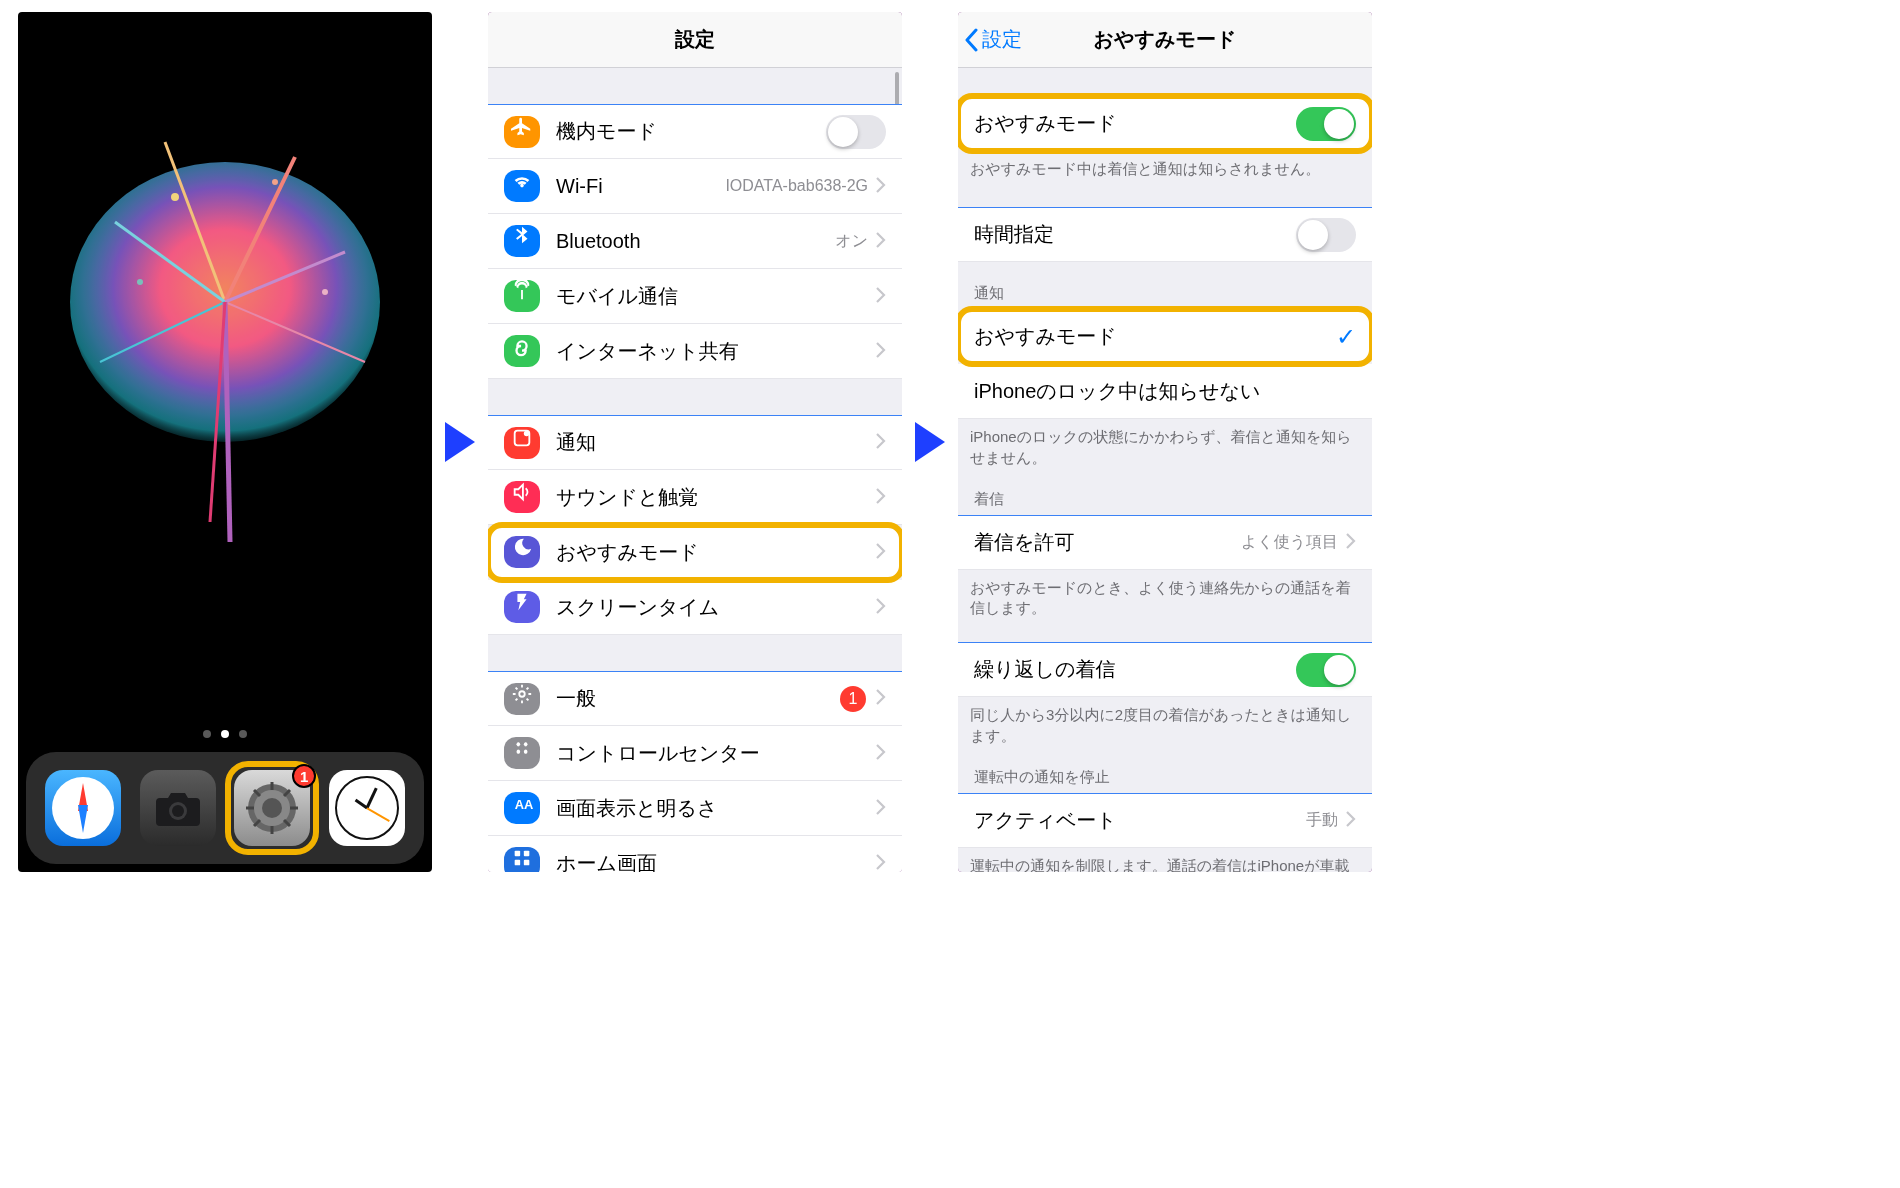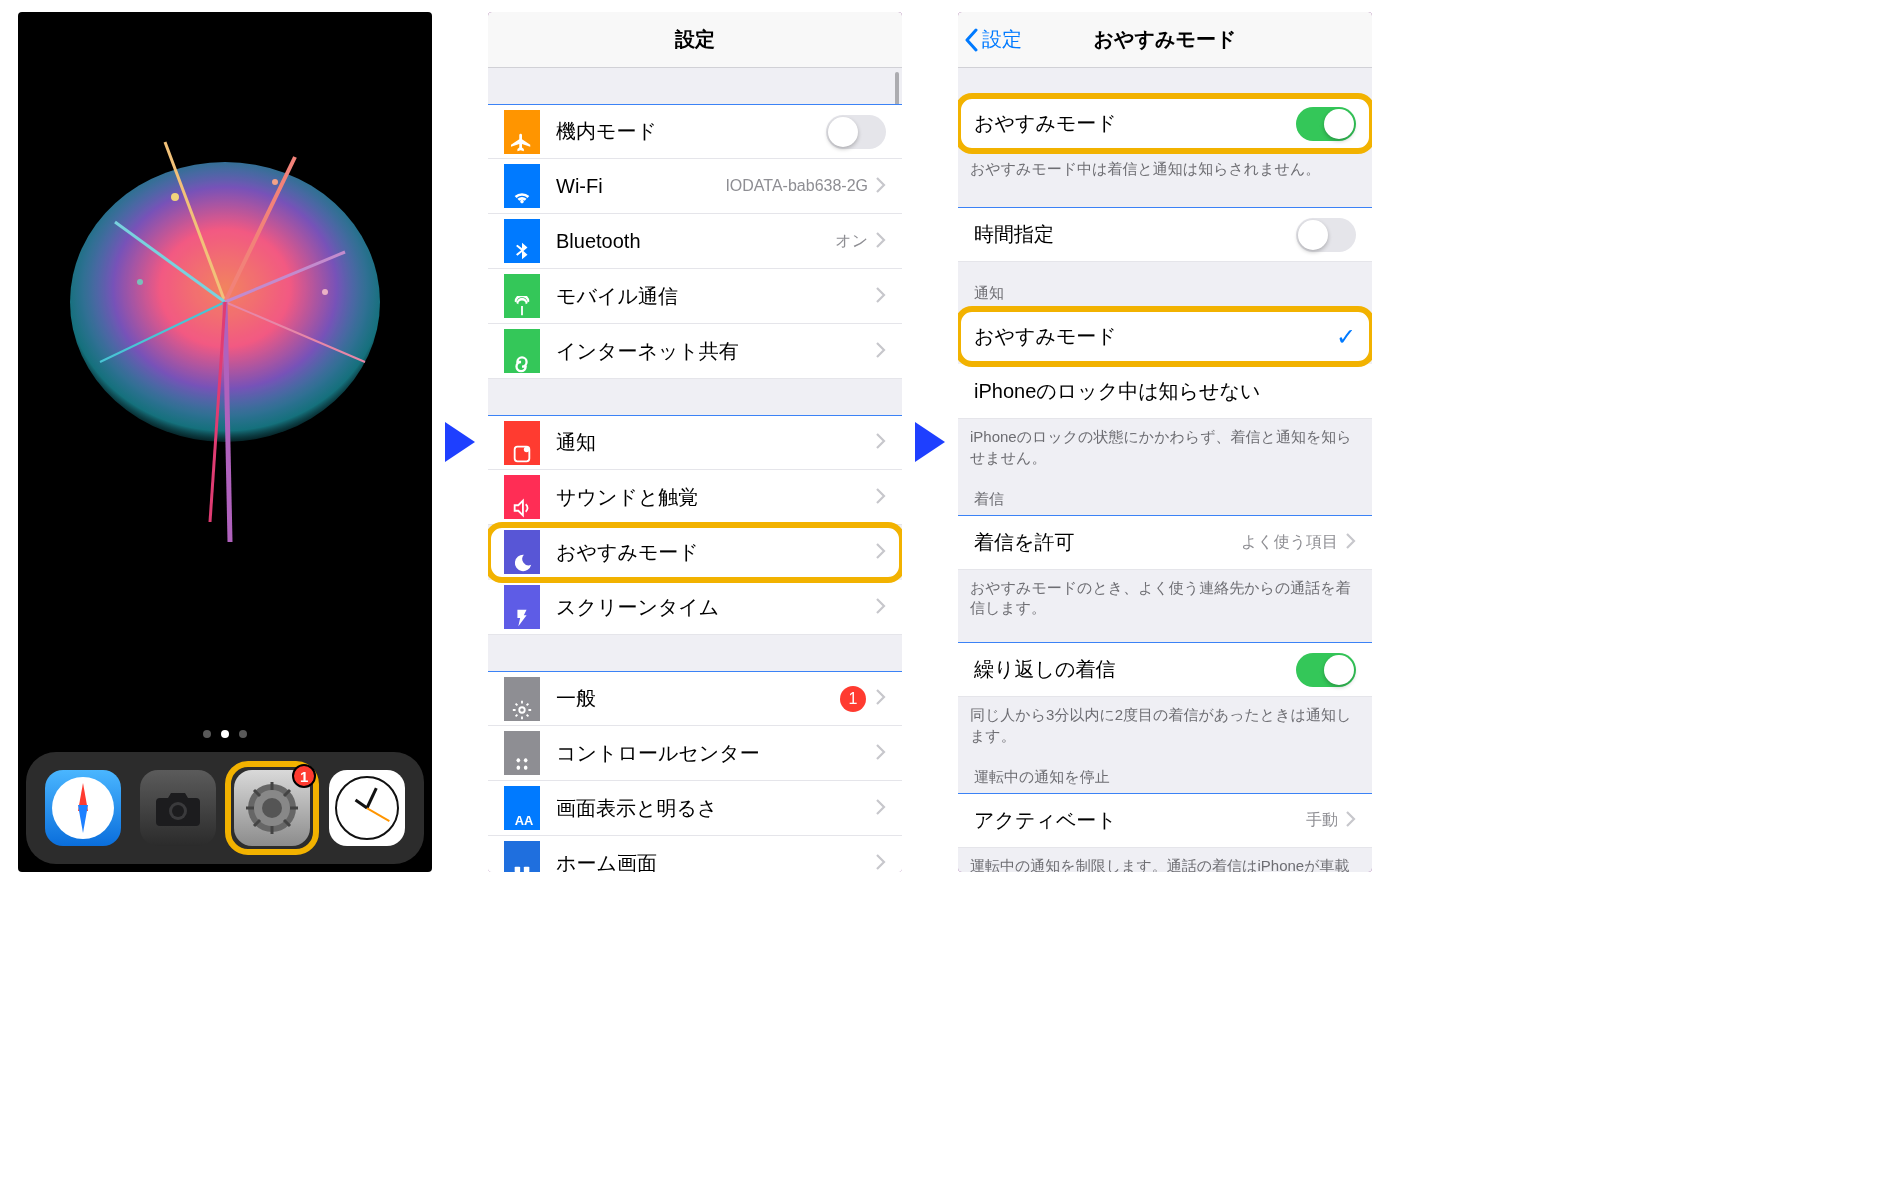--- a/index.html
+++ b/index.html
@@ -189,23 +189,23 @@
     min-height: 55px;
     display:flex;
     align-items:center;
     padding: 0 16px 0 16px;
     border-bottom: 1px solid #e5e5ea;
     font-size: 20px;
     position:relative;
   }
   .row:first-child { border-top: 1px solid #3b82f6; }
   .row .ricon {
-    width: 36px; height: 44px; border-radius: 0;
+    width: 36px; height: 32px; border-radius: 12px;
     margin-right: 16px;
-    display:flex; align-items:flex-end; justify-content:center;
+    display:flex; align-items:flex-start; justify-content:center;
     flex: 0 0 36px;
   }
   .row .ricon svg { width: 22px; height: 22px; fill:#fff; }
   .row .label { flex:1; }
   .row .detail { color:#8e8e93; margin-right: 8px; font-size: 16px; }
   .row .chev { color:#c7c7cc; }
   .row .chev svg { width:10px; height:16px; }
   .row .badge {
     min-width:26px; height:26px; border-radius:13px;
     background:#ff3b30; color:#fff; font-size:16px;

